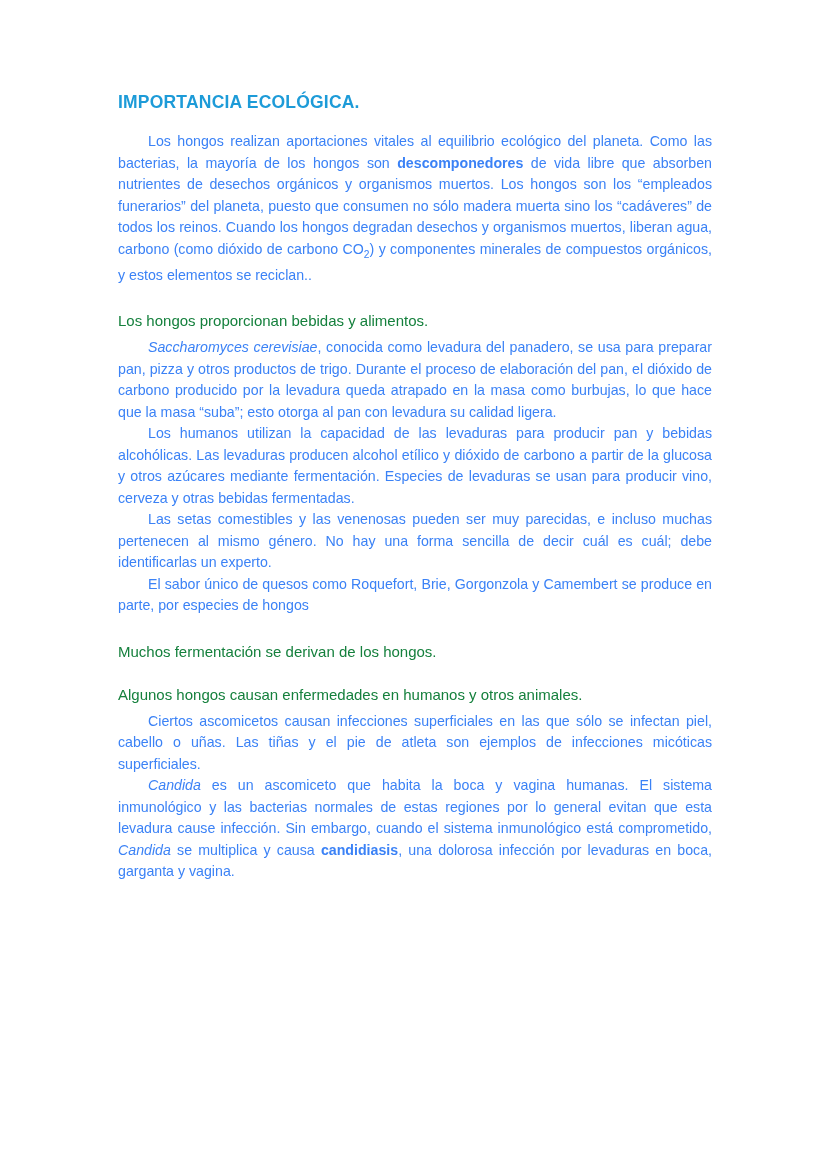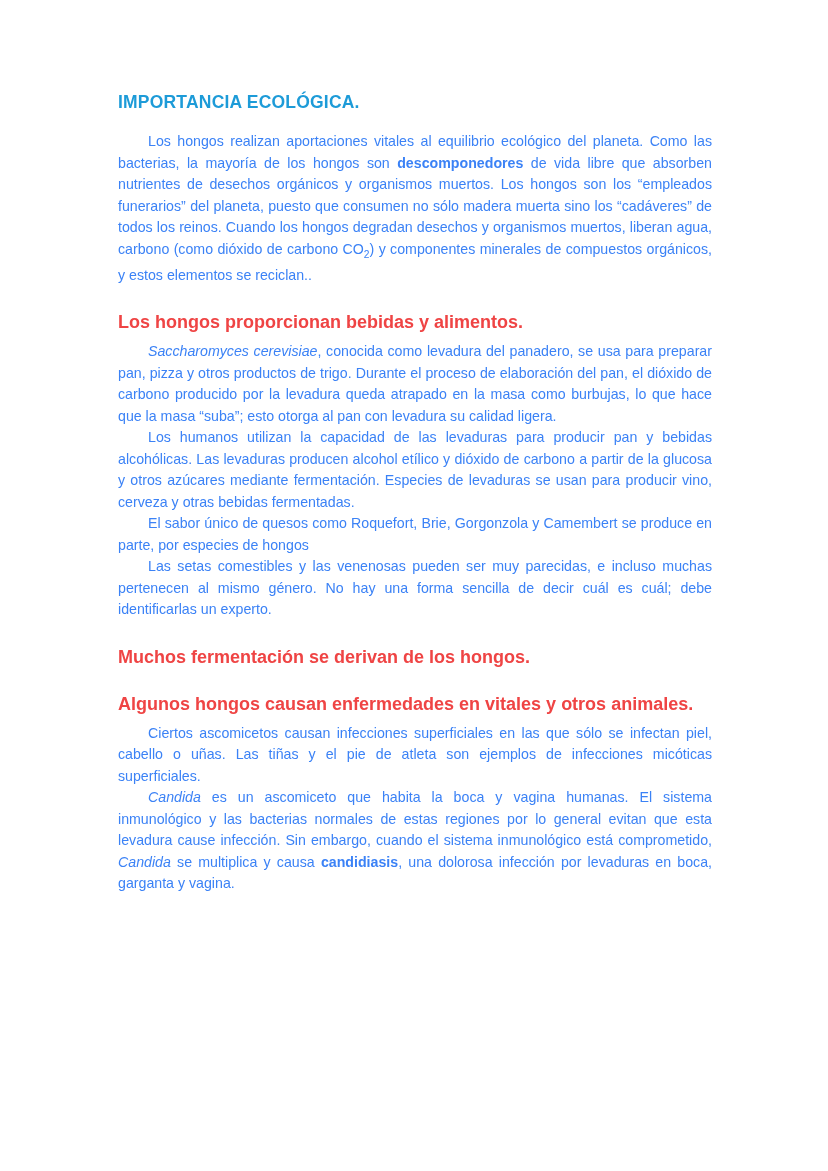--- a/index.html
+++ b/index.html
@@ -22,23 +22,23 @@
     width: 594px;
   }
   .doc-title {
     color: #1d9bd8;
     font-size: 17.5px;
     font-weight: bold;
     letter-spacing: 0.2px;
     margin: 0 0 18px 0;
   }
   .section-heading {
-    color: #ef4444;
-    font-size: 18px;
-    font-weight: bold;
+    color: #15803d;
+    font-size: 15px;
+    font-weight: normal;
     margin: 26px 0 8px 0;
   }
   .para {
     color: #3b82f6;
     font-size: 14.2px;
     line-height: 21.5px;
     text-align: justify;
     text-indent: 30px;
     margin: 0;
   }
@@ -52,23 +52,23 @@
 <div class="page">
   <div class="content">
 
     <h1 class="doc-title">IMPORTANCIA ECOLÓGICA.</h1>
 
     <p class="para"><span>Los hongos realizan aportaciones vitales al equilibrio ecológico del planeta. Como las bacterias, la mayoría de los hongos son </span><span class="b">descomponedores</span><span> de vida libre que absorben nutrientes de desechos orgánicos y organismos muertos. Los hongos son los “empleados funerarios” del planeta, puesto que consumen no sólo madera muerta sino los “cadáveres” de todos los reinos. Cuando los hongos degradan desechos y organismos muertos, liberan agua, carbono (como dióxido de carbono CO</span><span class="sub">2</span><span>) y componentes minerales de compuestos orgánicos, y estos elementos se reciclan..</span></p>
 
     <h2 class="section-heading">Los hongos proporcionan bebidas y alimentos.</h2>
     <p class="para"><span class="i">Saccharomyces cerevisiae</span><span>, conocida como levadura del panadero, se usa para preparar pan, pizza y otros productos de trigo. Durante el proceso de elaboración del pan, el dióxido de carbono producido por la levadura queda atrapado en la masa como burbujas, lo que hace que la masa “suba”; esto otorga al pan con levadura su calidad ligera.</span></p>
     <p class="para"><span>Los humanos utilizan la capacidad de las levaduras para producir pan y bebidas alcohólicas. Las levaduras producen alcohol etílico y dióxido de carbono a partir de la glucosa y otros azúcares mediante fermentación. Especies de levaduras se usan para producir vino, cerveza y otras bebidas fermentadas.</span></p>
+    <p class="para"><span>Las setas comestibles y las venenosas pueden ser muy parecidas, e incluso muchas pertenecen al mismo género. No hay una forma sencilla de decir cuál es cuál; debe identificarlas un experto.</span></p>
     <p class="para"><span>El sabor único de quesos como Roquefort, Brie, Gorgonzola y Camembert se produce en parte, por especies de hongos</span></p>
-    <p class="para"><span>Las setas comestibles y las venenosas pueden ser muy parecidas, e incluso muchas pertenecen al mismo género. No hay una forma sencilla de decir cuál es cuál; debe identificarlas un experto.</span></p>
 
     <h2 class="section-heading">Muchos fermentación se derivan de los hongos.</h2>
 
-    <h2 class="section-heading">Algunos hongos causan enfermedades en vitales y otros animales.</h2>
+    <h2 class="section-heading">Algunos hongos causan enfermedades en humanos y otros animales.</h2>
     <p class="para"><span>Ciertos ascomicetos causan infecciones superficiales en las que sólo se infectan piel, cabello o uñas. Las tiñas y el pie de atleta son ejemplos de infecciones micóticas superficiales.</span></p>
     <p class="para"><span class="i">Candida</span><span> es un ascomiceto que habita la boca y vagina humanas. El sistema inmunológico y las bacterias normales de estas regiones por lo general evitan que esta levadura cause infección. Sin embargo, cuando el sistema inmunológico está comprometido, </span><span class="i">Candida</span><span> se multiplica y causa </span><span class="b">candidiasis</span><span>, una dolorosa infección por levaduras en boca, garganta y vagina.</span></p>
 
   </div>
 </div>
 
 </body></html>

